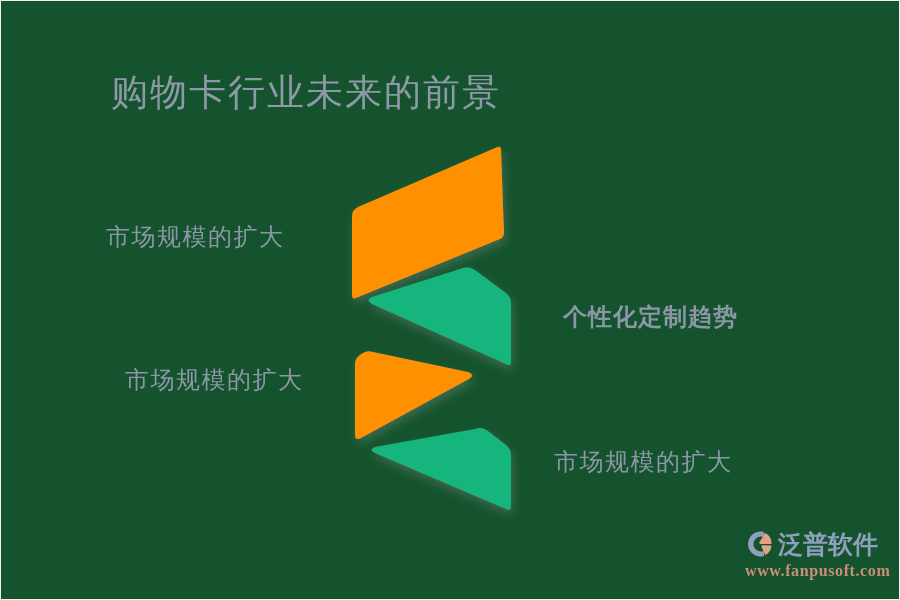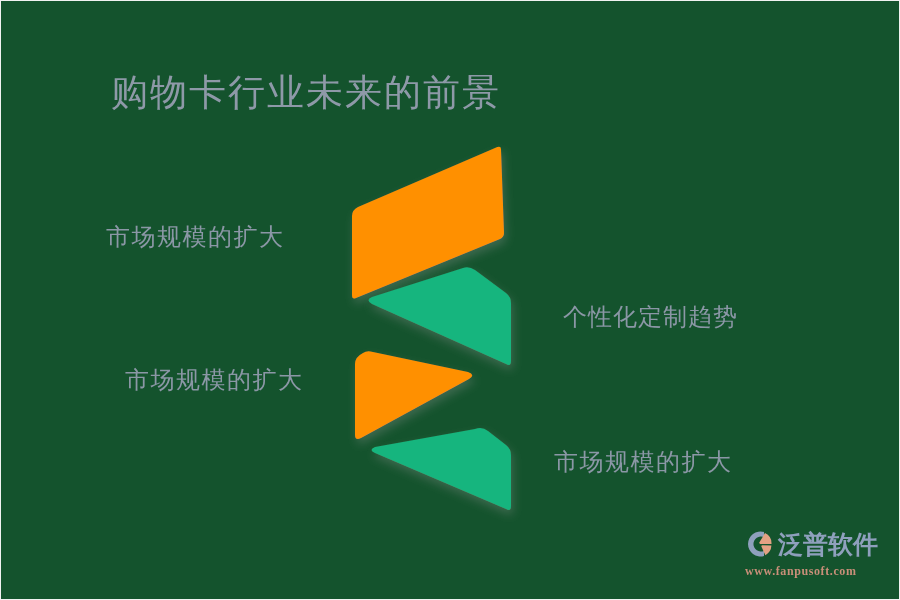--- a/index.html
+++ b/index.html
@@ -55,21 +55,21 @@
     line-height: 32px;
     letter-spacing: 1.5px;
     color: #8b97a6;
     white-space: nowrap;
     user-select: none;
   }
   .item-label.left  { text-align: right; }
   .item-label.right { text-align: left;  }
   .item-label.sans {
     font-family: "Liberation Sans", "DejaVu Sans", sans-serif;
-    font-weight: normal;
+    font-weight: bold;
     letter-spacing: 1px;
   }
 
   #label-0 { left: 105px; top: 220px; }
   #label-1 { left: 562px; top: 300px; }
   #label-2 { left: 124px; top: 363px; }
   #label-3 { left: 553px; top: 445px; }
 
   
   #logo {
@@ -101,21 +101,21 @@
     letter-spacing: 0px;
     color: #8fa0bd;
     white-space: nowrap;
   }
   #logo-url {
     position: absolute;
     left: 2px;
     top: 33px;
     font-family: "Liberation Serif", "DejaVu Serif", serif;
     font-weight: bold;
-    font-size: 12px;
+    font-size: 16px;
     line-height: 18px;
     letter-spacing: 0.6px;
     color: #c98f79;
     white-space: nowrap;
   }
 </style>
 </head>
 <body>
 
 <div id="slide">

